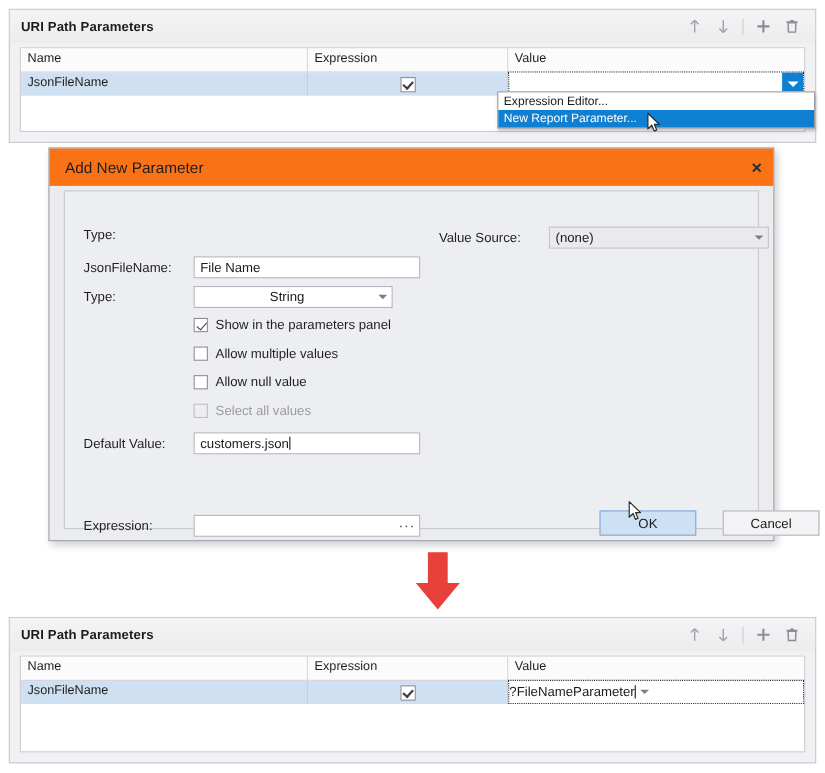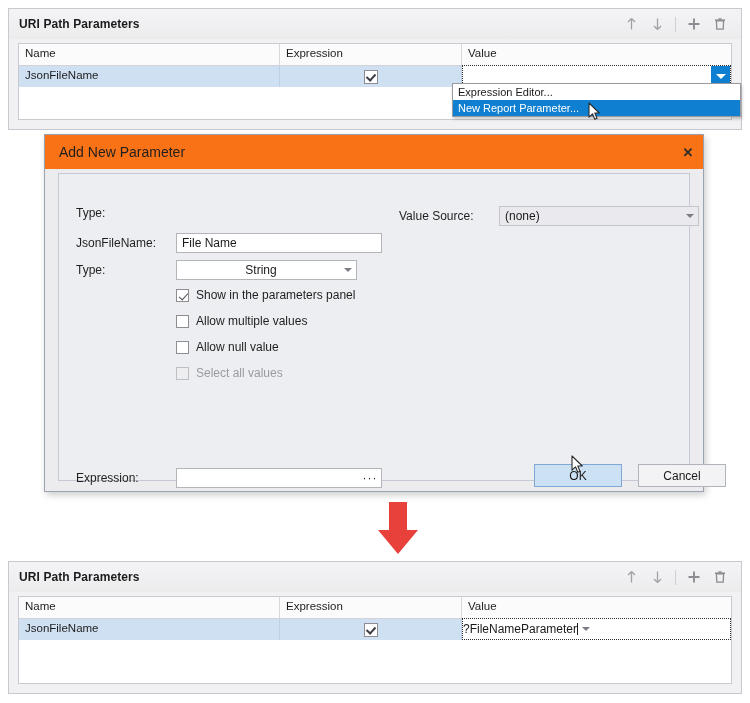--- a/index.html
+++ b/index.html
@@ -517,30 +517,37 @@
     </div>
     <div class="chk-row" style="left:117px; top:166px;">
       <span class="chk"></span>
       <span class="chk-label">Allow null value</span>
     </div>
     <div class="chk-row" style="left:117px; top:192px;">
       <span class="chk disabled"></span>
       <span class="chk-label disabled">Select all values</span>
     </div>
 
+    <div class="field-row" style="left:17px; top:219px;">
+      <span class="lbl" style="width:100px;">Default Value:</span>
+      <span class="txtbox" style="width:206px;">
+          <span>customers.json</span>
+          <span class="caret"></span>
+        </span>
+    </div>
 
     <div class="field-row" style="left:17px; top:246px;margin-top:48px;">
       <span class="lbl" style="width:100px;">Expression:</span>
       <span class="txtbox" style="width:206px; padding-right:0;">
         <span style="flex:1"></span>
         <span class="btn-ellipsis">···</span>
       </span>
     </div>
 
-    <div class="field-row" style="left:475px; top:290px; gap:16px;">
+    <div class="field-row" style="left:486px; top:290px; gap:24px;">
       <span class="btn primary">OK</span>
       <span class="btn">Cancel</span>
     </div>
   </div>
 </div>
 
 <div class="cursor" style="left:571px; top:455px;">
   <svg width="13" height="19" viewBox="0 0 13 19">
     <path d="M1 1 L1 15.2 L4.5 11.8 L6.8 17.2 L9 16.2 L6.8 11 L11.3 11 Z" fill="#ffffff" stroke="#2c2c2c" stroke-width="1.1" stroke-linejoin="round"></path>
   </svg>

